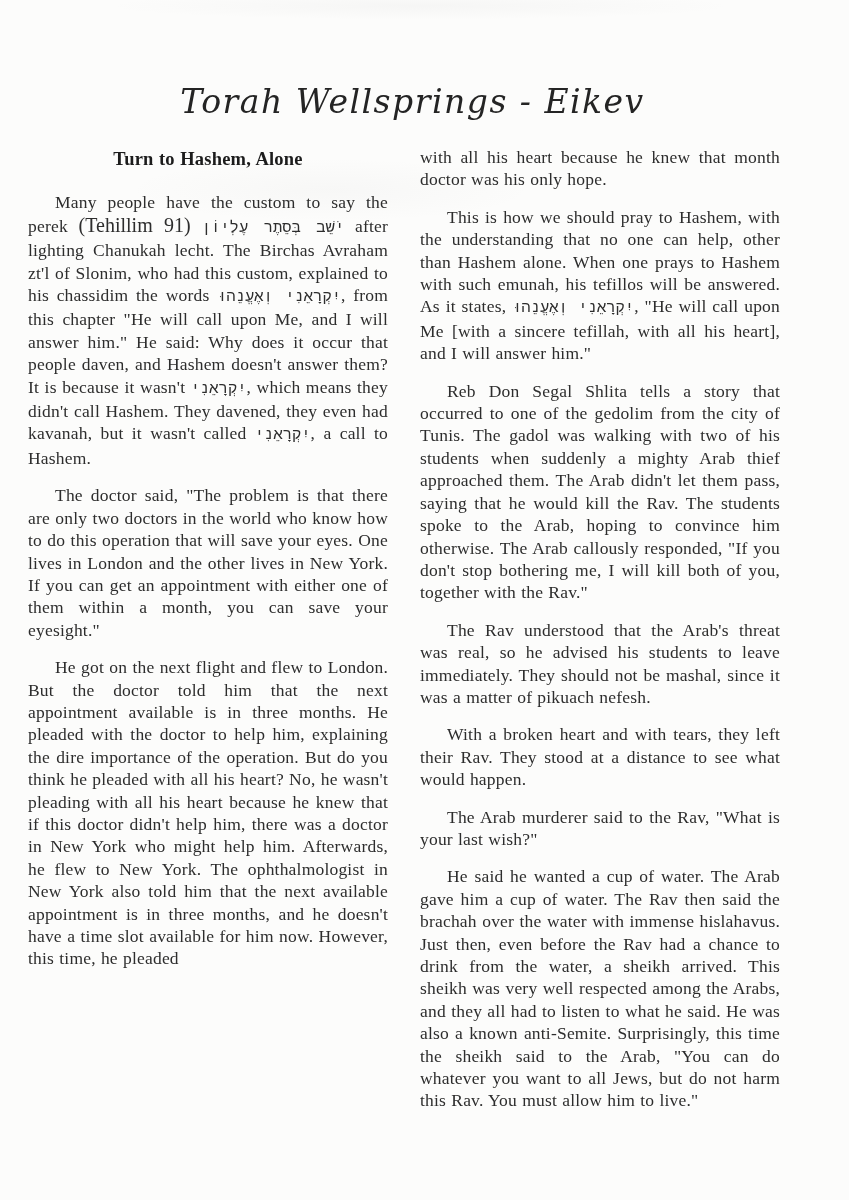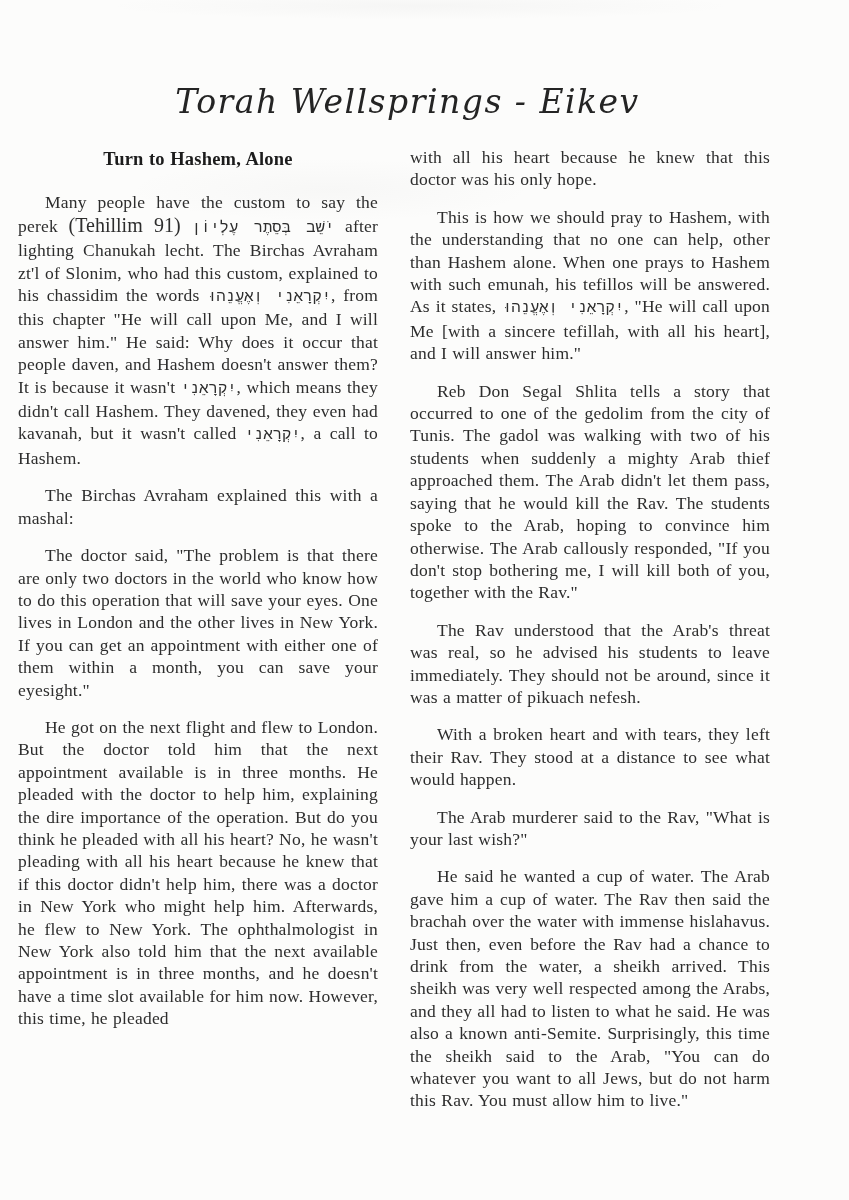--- a/index.html
+++ b/index.html
@@ -4,21 +4,21 @@
 <style>
   html, body { margin: 0; padding: 0; }
   body {
     width: 849px; height: 1200px;
     background: #ffffff;
     overflow: hidden;
   }
   .page {
     box-sizing: border-box;
     width: 849px; height: 1200px;
-    padding: 82px 52px 30px 18px;
+    padding: 82px 52px 30px 28px;
     background:
       radial-gradient(ellipse 290px 45px at 330px 190px, rgba(130,130,130,0.04), rgba(130,130,130,0) 70%),
       radial-gradient(ellipse 420px 18px at 420px 6px, rgba(130,130,130,0.05), rgba(130,130,130,0) 75%),
       #fcfcfb;
     color: #2d2d2d;
     font-family: "Liberation Serif", "DejaVu Serif", serif;
   }
   .title {
     font-family: "DejaVu Serif", serif;
     font-style: italic;
@@ -66,37 +66,36 @@
 
   <h1 class="title">Torah Wellsprings - Eikev</h1>
 
   <div class="columns">
 
     <div class="col">
       <h2 class="heading">Turn to Hashem, Alone</h2>
 
       <p class="body-p"><span>Many people have the custom to say the perek </span><span class="sm">(Tehillim 91) </span><span class="he">יֹשֵׁב בְּסֵתֶר עֶלְיוֹן</span><span> after lighting Chanukah </span><span class="it">lecht</span><span>. The Birchas Avraham zt'l of Slonim, who had this custom, explained to his </span><span class="it">chassidim</span><span> the words </span><span class="he">יִקְרָאֵנִי וְאֶעֱנֵהוּ</span><span>, from this chapter "He will call upon Me, and I will answer him." He said: Why does it occur that people daven, and Hashem doesn't answer them? It is because it wasn't </span><span class="he">יִקְרָאֵנִי</span><span>, which means they didn't call Hashem. They davened, they even had kavanah, but it wasn't called </span><span class="he">יִקְרָאֵנִי</span><span>, a call to Hashem.</span></p>
 
-      <p class="body-p"><span>The Birchas Avraham explained this with a mashal:</span></p>
 
 
       <p class="body-p"><span>The doctor said, "The problem is that there are only two doctors in the world who know how to do this operation that will save your eyes. One lives in London and the other lives in New York. If you can get an appointment with either one of them within a month, you can save your eyesight."</span></p>
 
       <p class="body-p"><span>He got on the next flight and flew to London. But the doctor told him that the next appointment available is in three months. He pleaded with the doctor to help him, explaining the dire importance of the operation. But do you think he pleaded with all his heart? No, he wasn't pleading with all his heart because he knew that if this doctor didn't help him, there was a doctor in New York who might help him. Afterwards, he flew to New York. The ophthalmologist in New York also told him that the next available appointment is in three months, and he doesn't have a time slot available for him now. However, this time, he pleaded</span></p>
     </div>
 
     <div class="col">
 
-      <p class="body-p no-indent"><span>with all his heart because he knew that this doctor was his only hope.</span></p>
+      <p class="body-p no-indent"><span>with all his heart because he knew that month doctor was his only hope.</span></p>
 
       <p class="body-p"><span>This is how we should pray to Hashem, with the understanding that no one can help, other than Hashem alone. When one prays to Hashem with such </span><span class="it">emunah</span><span>, his tefillos will be answered. As it states, </span><span class="he">יִקְרָאֵנִי וְאֶעֱנֵהוּ</span><span>, "He will call upon Me [with a sincere tefillah, with all his heart], and I will answer him."</span></p>
 
       <p class="body-p"><span>Reb Don Segal Shlita tells a story that occurred to one of the gedolim from the city of Tunis. The </span><span class="it">gadol</span><span> was walking with two of his students when suddenly a mighty Arab thief approached them. The Arab didn't let them pass, saying that he would kill the Rav. The students spoke to the Arab, hoping to convince him otherwise. The Arab callously responded, "If you don't stop bothering me, I will kill both of you, together with the Rav."</span></p>
 
-      <p class="body-p"><span>The Rav understood that the Arab's threat was real, so he advised his students to leave immediately. They should not be around, since it was a matter of </span><span class="it">pikuach nefesh</span><span>.</span></p>
+      <p class="body-p"><span>The Rav understood that the Arab's threat was real, so he advised his students to leave immediately. They should not be mashal, since it was a matter of </span><span class="it">pikuach nefesh</span><span>.</span></p>
 
       <p class="body-p"><span>With a broken heart and with tears, they left their Rav. They stood at a distance to see what would happen.</span></p>
 
       <p class="body-p"><span>The Arab murderer said to the Rav, "What is your last wish?"</span></p>
 
       <p class="body-p"><span>He said he wanted a cup of water. The Arab gave him a cup of water. The Rav then said the brachah over the water with immense </span><span class="it">hislahavus</span><span>. Just then, even before the Rav had a chance to drink from the water, a sheikh arrived. This sheikh was very well respected among the Arabs, and they all had to listen to what he said. He was also a known anti-Semite. Surprisingly, this time the sheikh said to the Arab, "You can do whatever you want to all Jews, but do not harm this Rav. You must allow him to live."</span></p>
 
     </div>
 
   </div>

